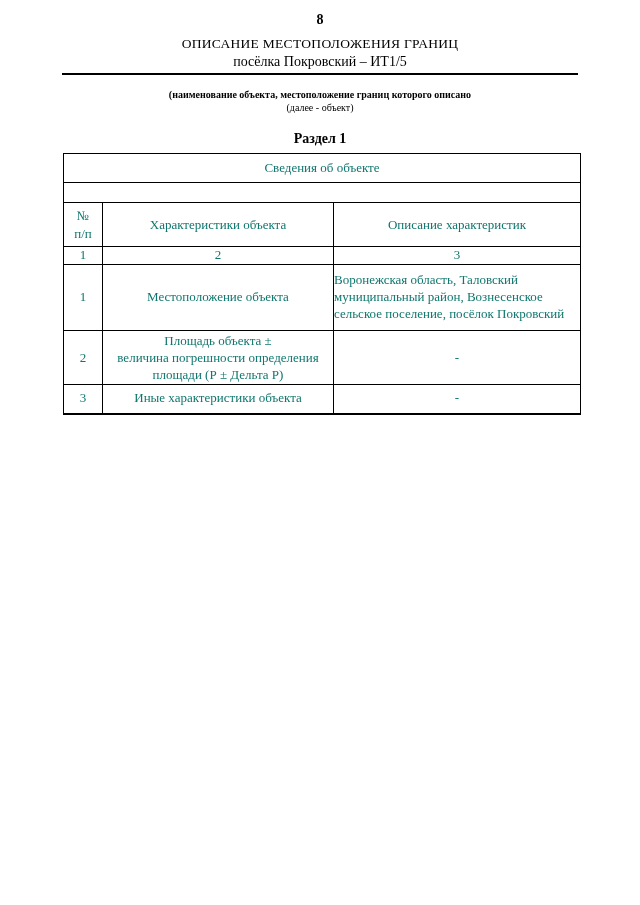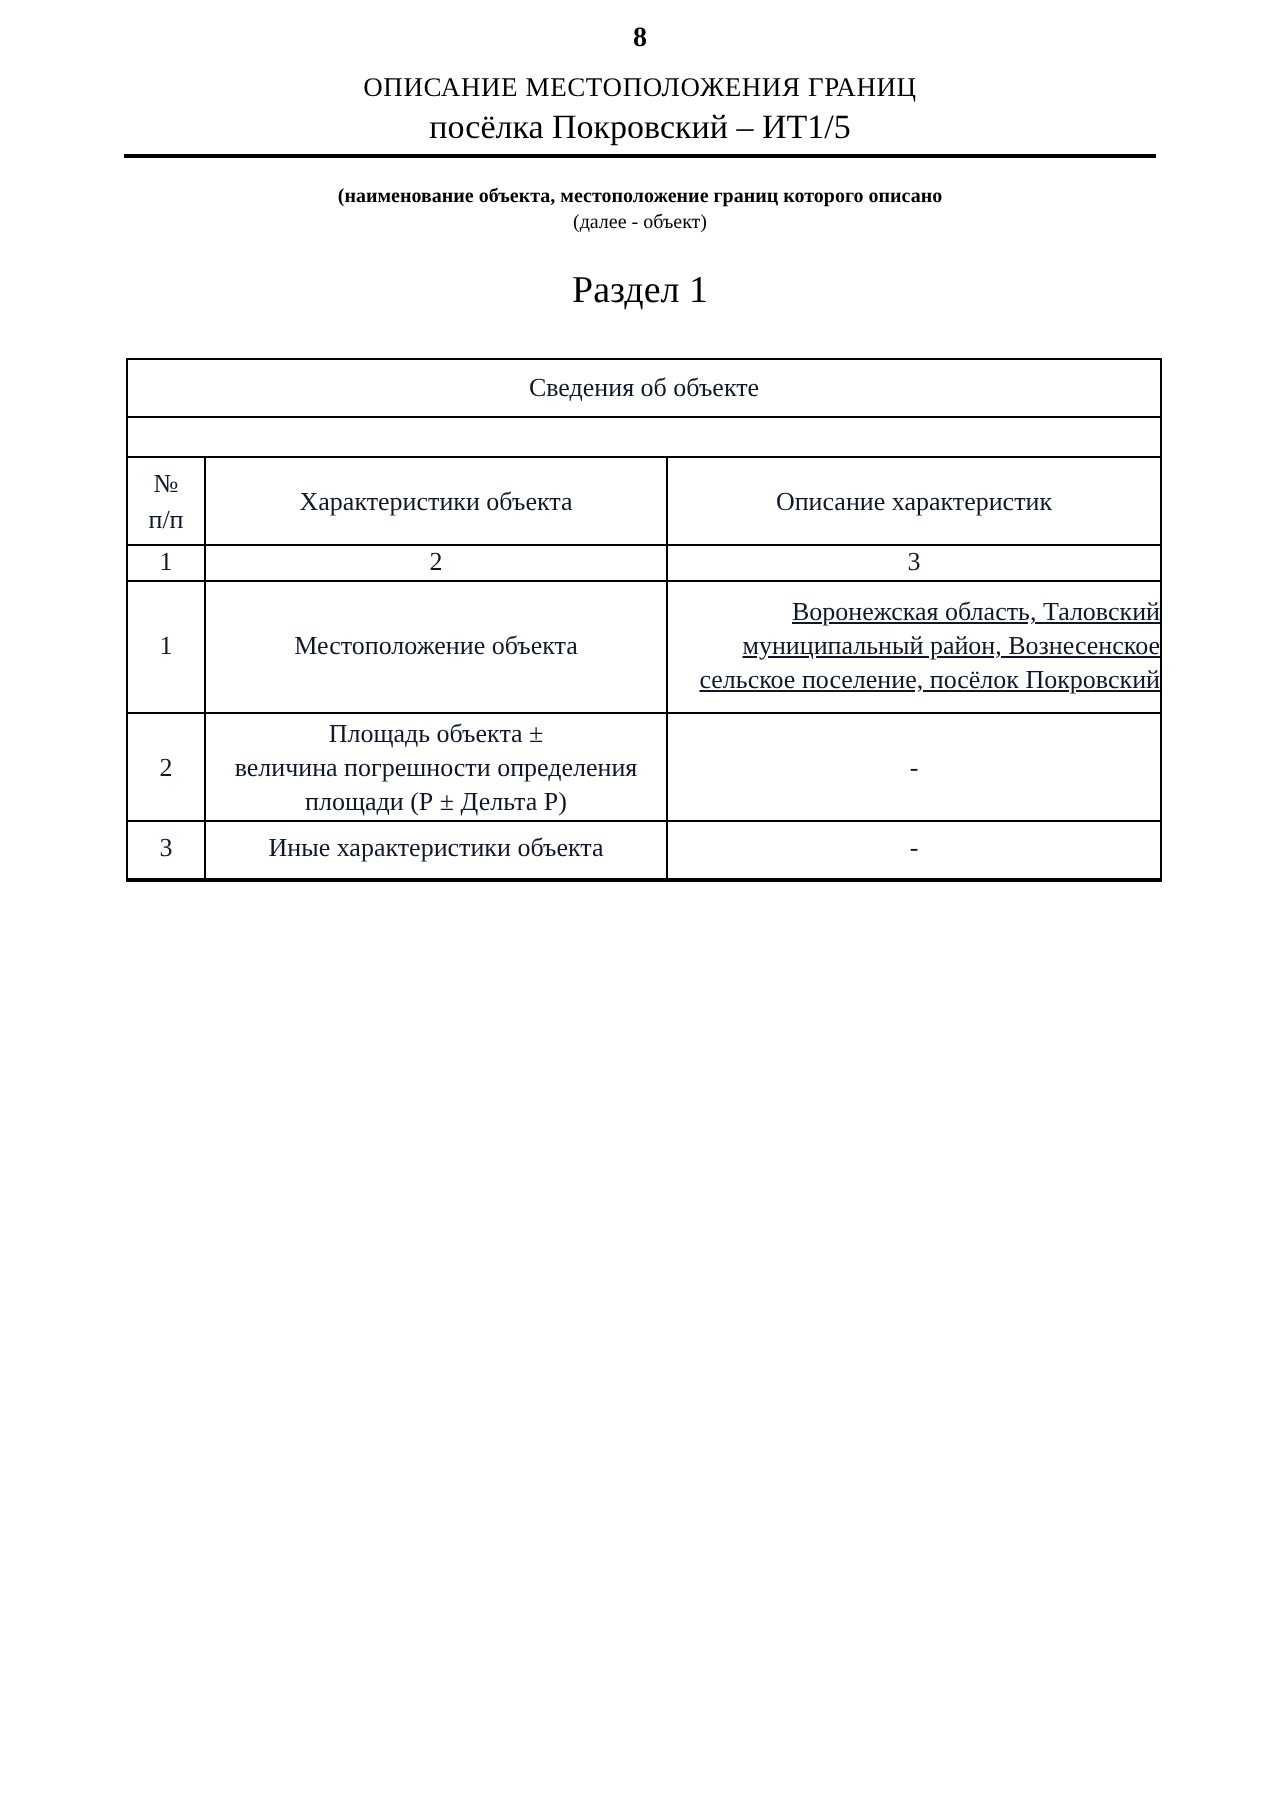--- a/index.html
+++ b/index.html
@@ -27,63 +27,64 @@
     margin-top: 8px;
     font-size: 13.5px;
     letter-spacing: 0.3px;
   }
   .doc-subtitle-1 {
     margin-top: 8px;
     font-size: 13.5px;
   }
   .doc-subtitle-2 {
     margin-top: 2px;
-    font-size: 17px;
+    font-size: 14px;
   }
   .underline-rule {
     margin: 3px 0 0 62px;
     width: 516px;
     height: 0;
     border-top: 2px solid #000000;
   }
   .caption-1 {
     margin-top: 14px;
     font-size: 10px;
     font-weight: bold;
   }
   .caption-2 {
     margin-top: 2px;
     font-size: 10px;
     font-weight: normal;
   }
   .section-label {
     margin-top: 18px;
-    font-size: 19px;
+    font-size: 14px;
+    font-weight: bold;
   }
 
   table.obj-table {
-    margin: 22px 0 0 63px;
+    margin: 6px 0 0 63px;
     border-collapse: collapse;
     table-layout: fixed;
     width: 517px;
     font-size: 13px;
-    color: #0f172a;
+    color: #0f766e;
   }
   table.obj-table td {
     border: 1px solid #000000;
     padding: 0;
     vertical-align: middle;
     white-space: pre-line;
     line-height: 1.3;
   }
   table.obj-table tr.last-row td { border-bottom-width: 2px; }
 
   td.c { text-align: center; }
   td.l { text-align: center; padding-left: 10px; padding-right: 8px; }
-  td.desc-l { text-align: right; padding-left: 7px; padding-right: 3px; text-decoration: underline; }
+  td.desc-l { text-align: left; padding-left: 7px; padding-right: 3px; }
 
   tr.row-title td { height: 28px; }
   tr.row-empty td { height: 19px; }
   tr.row-headers td { height: 43px; line-height: 1.35; }
   tr.row-colnums td { height: 15px; }
   tr.row-1 td { height: 65px; }
   tr.row-2 td { height: 53px; line-height: 1.32; }
   tr.row-3 td { height: 28px; }
 </style>
 </head>

